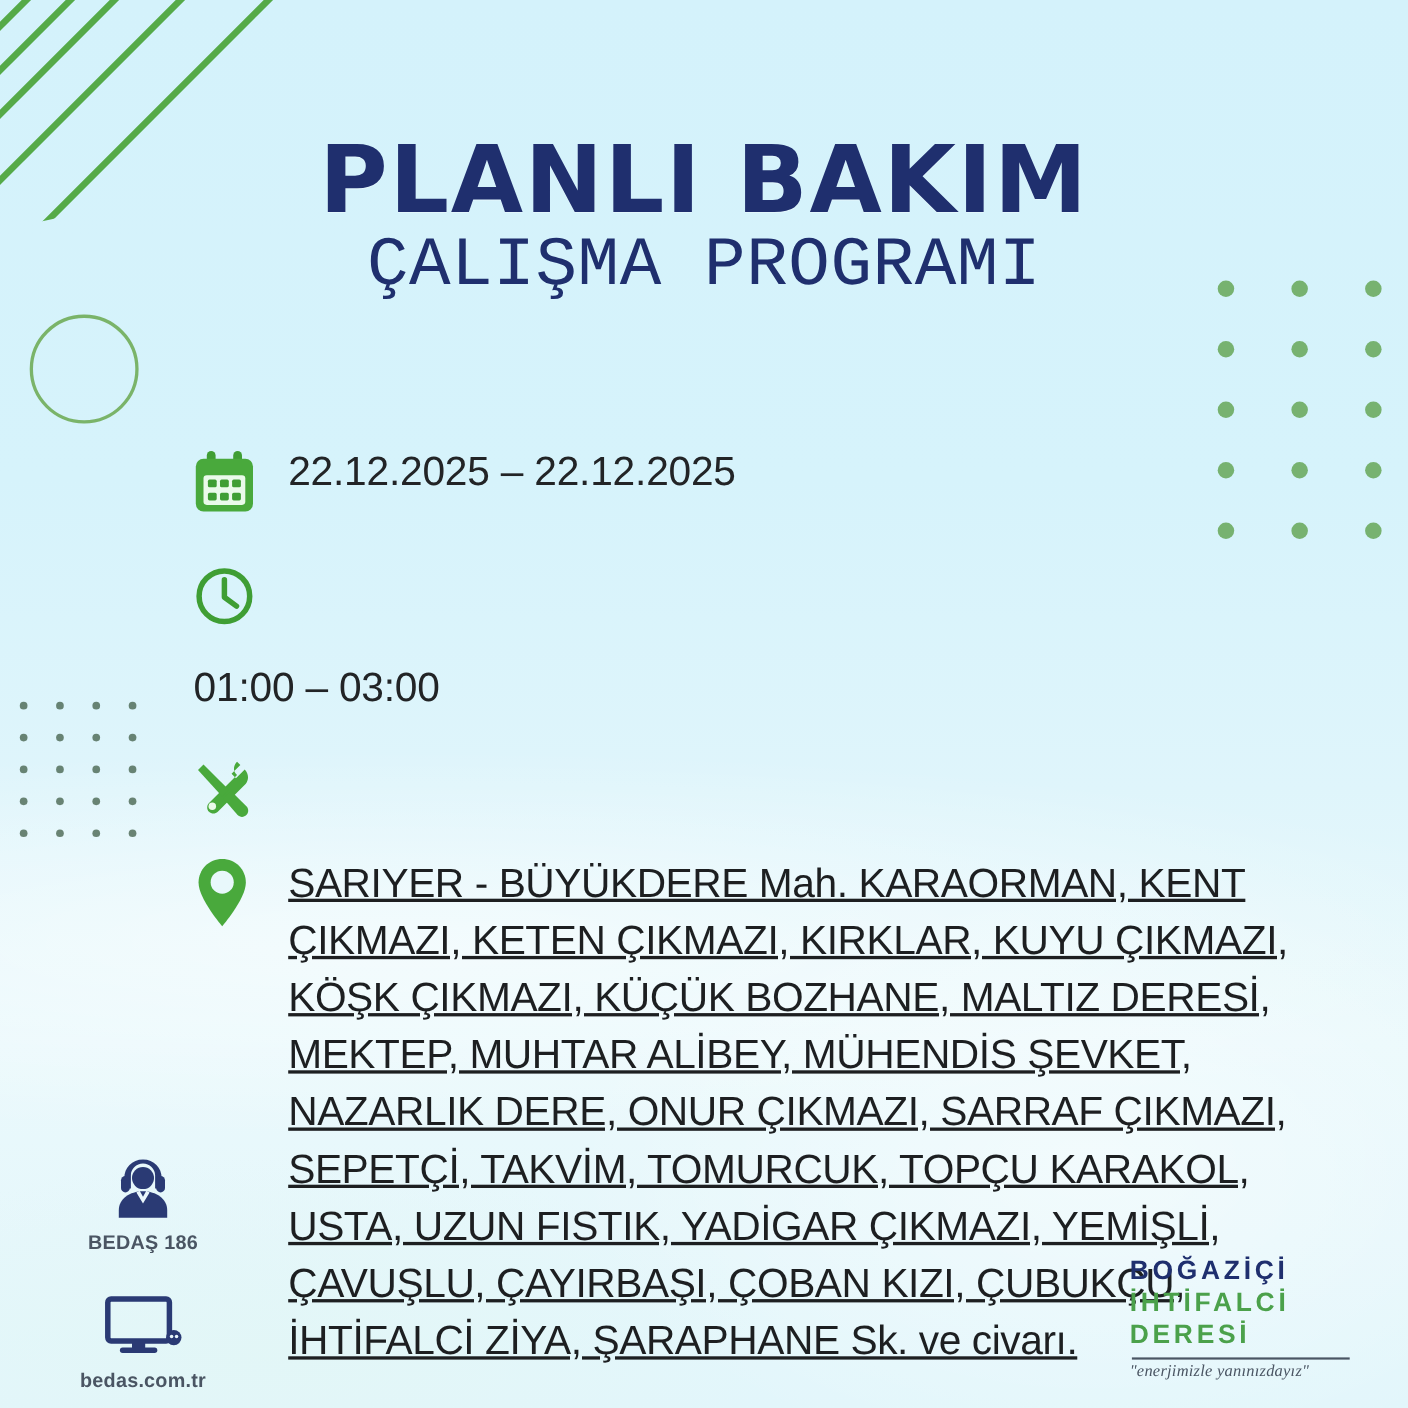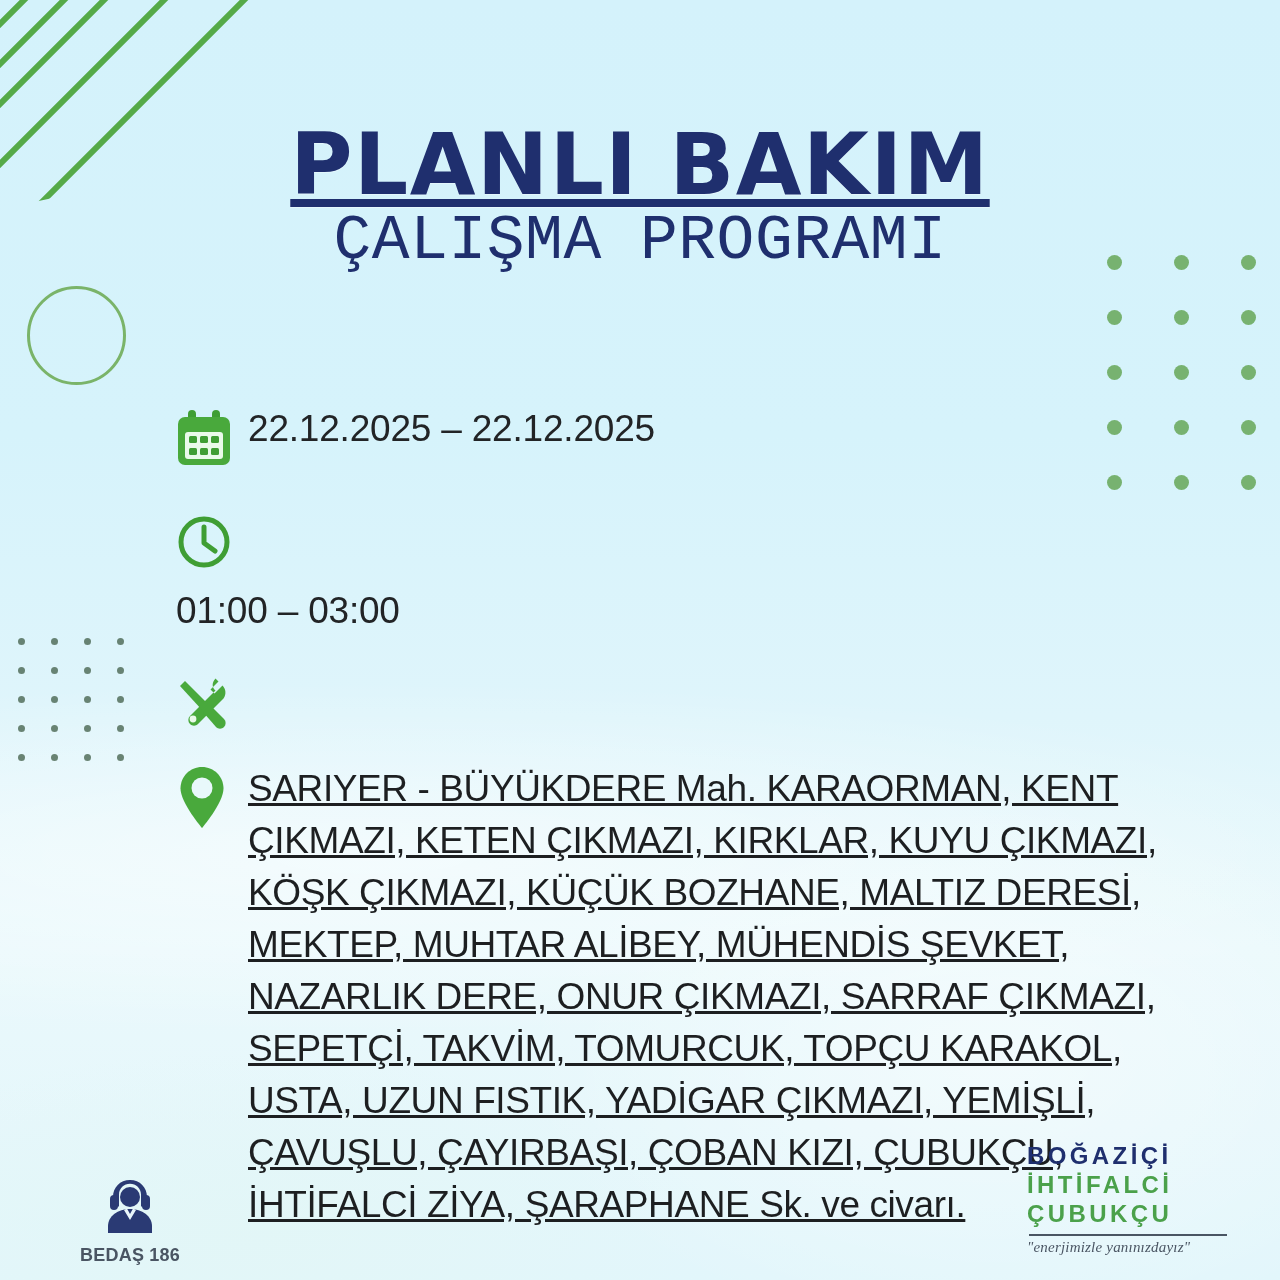--- a/index.html
+++ b/index.html
@@ -123,21 +123,20 @@
   .title-main {
     font-family: "DejaVu Sans", sans-serif;
     font-weight: 700;
     font-size: 85px;
     line-height: 1.0;
     letter-spacing: 1.5px;
     color: #1f2f6e;
     margin: 0 0 2px 0;
     padding: 0;
     text-shadow: 0 1px 0 rgba(255,255,255,0.35);
-    text-decoration: underline;
   }
   .title-sub {
     font-family: Liberation Mono, monospace;
     font-weight: 400;
     font-size: 63px;
     line-height: 1.05;
     letter-spacing: 0.5px;
     color: #1f2f6e;
     margin: 0;
     padding: 0;
@@ -147,20 +146,21 @@
   .info {
     position: absolute;
     left: 176px;
     top: 404px;
     width: 1060px;
   }
   .info-row {
     display: flex;
     align-items: flex-start;
     margin-bottom: 26px;
+    gap: 14px;
   }
   .info-row .icon {
     flex: 0 0 72px;
     width: 72px;
     display: flex;
     justify-content: flex-start;
     align-items: flex-start;
     padding-top: 4px;
   }
   .info-row .icon svg { display: block; }
@@ -421,25 +421,38 @@
             <rect x="45" y="19" width="8" height="15" rx="4"></rect>
             <circle cx="33" cy="21" r="10"></circle>
             <path d="M33 33 C21 33 11 40 11 50 L11 57 L55 57 L55 50 C55 40 45 33 33 33 Z"></path>
           </g>
           <path d="M27 34 L33 44 L39 34 L36 32.5 L33 38 L30 32.5 Z" fill="#e9f6fb"></path>
         </svg>
       </span>
       <div class="f-label">BEDAŞ 186</div>
     </div>
 
+    <div class="foot-item">
+      <span class="f-ico">
+        <svg width="72" height="60" viewBox="0 0 72 60" aria-hidden="true">
+          <rect x="4" y="5" width="56" height="38" rx="3" fill="none" stroke="#2a3a74" stroke-width="5"></rect>
+          <rect x="26" y="43" width="12" height="7" fill="#2a3a74"></rect>
+          <rect x="15" y="49" width="34" height="5" rx="2.5" fill="#2a3a74"></rect>
+          <circle cx="64" cy="40" r="7" fill="#2a3a74"></circle>
+          <circle cx="62" cy="39" r="1.6" fill="#e9f6fb"></circle>
+          <circle cx="66.5" cy="39" r="1.6" fill="#e9f6fb"></circle>
+        </svg>
+      </span>
+      <div class="f-label">bedas.com.tr</div>
+    </div>
 
 
   </div>
 
   <div class="brand">
     <div class="b-line b1">BOĞAZİÇİ</div>
     <div class="b-line b2">İHTİFALCİ</div>
-    <div class="b-line b3">ÇUBUKÇU</div>
+    <div class="b-line b3">DERESİ</div>
     <div class="b-rule"></div>
     <div class="b-tag">"enerjimizle yanınızdayız"</div>
   </div>
 
 </div>
 
 </body></html>

